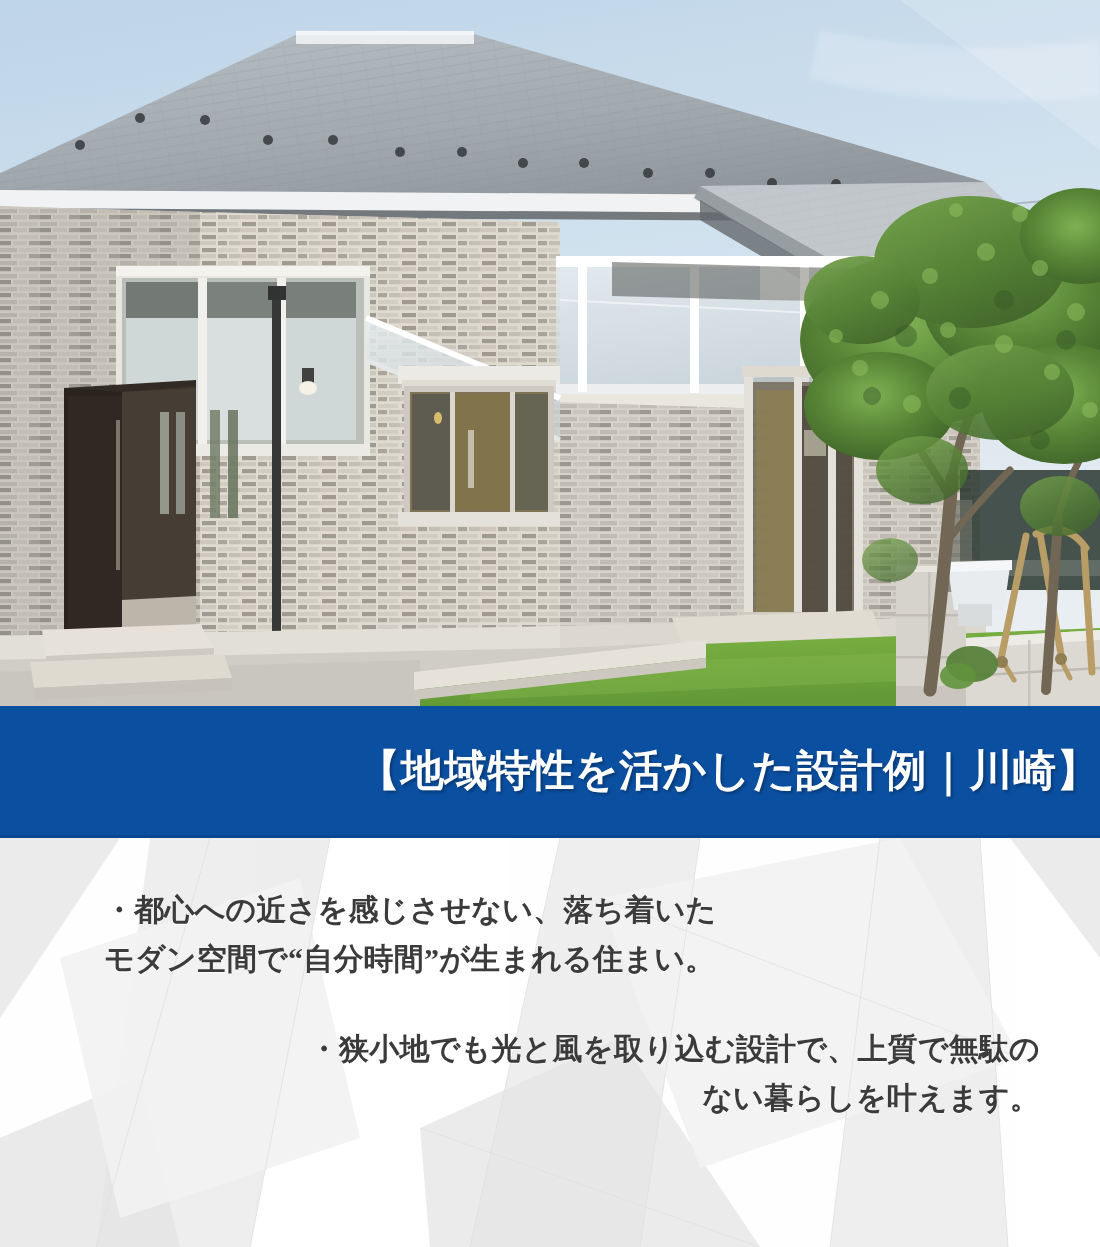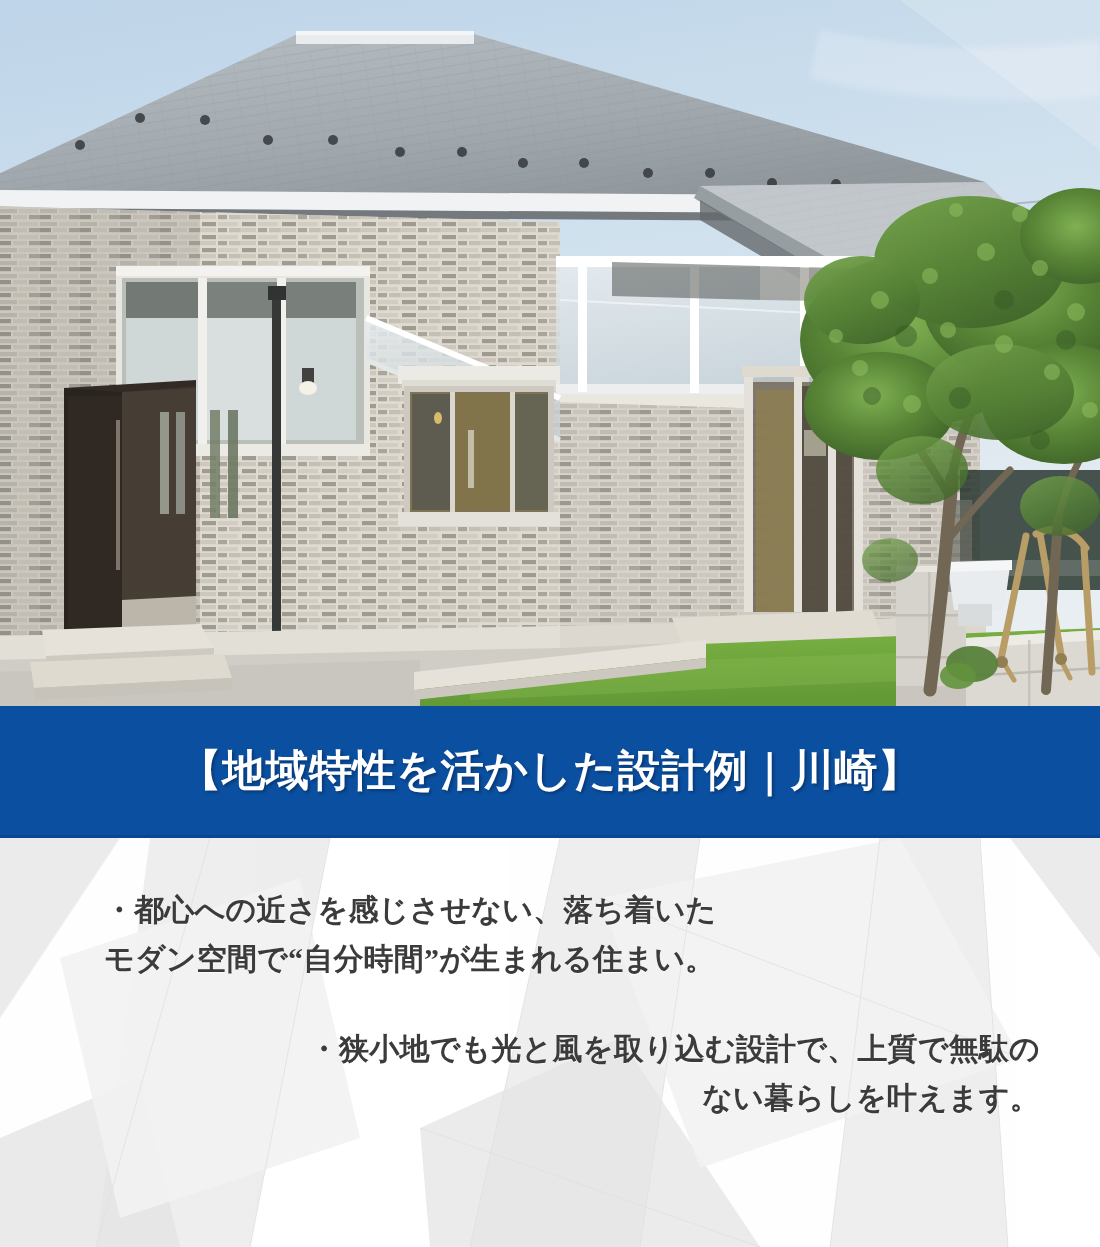--- a/index.html
+++ b/index.html
@@ -17,21 +17,21 @@
     position:absolute;left:0;top:0;width:1100px;height:706px;
     overflow:hidden;background:#cfd9e2;
   }
   .photo svg{display:block;width:1100px;height:706px;}
 
   
   .title-band{
     position:absolute;left:0;top:706px;width:1100px;height:132px;
     background:#0b4fa0;
     border-bottom:3px solid #0a4691;
-    display:flex;align-items:center;justify-content:center;
+    display:flex;align-items:center;justify-content:flex-end;
     box-sizing:border-box;
   }
   .title-text{
     color:#ffffff;
     font-size:43px;
     font-weight:bold;
     letter-spacing:0.5px;
     line-height:1.1;
     text-shadow:2px 2px 3px rgba(0,0,0,0.28);
     white-space:nowrap;

